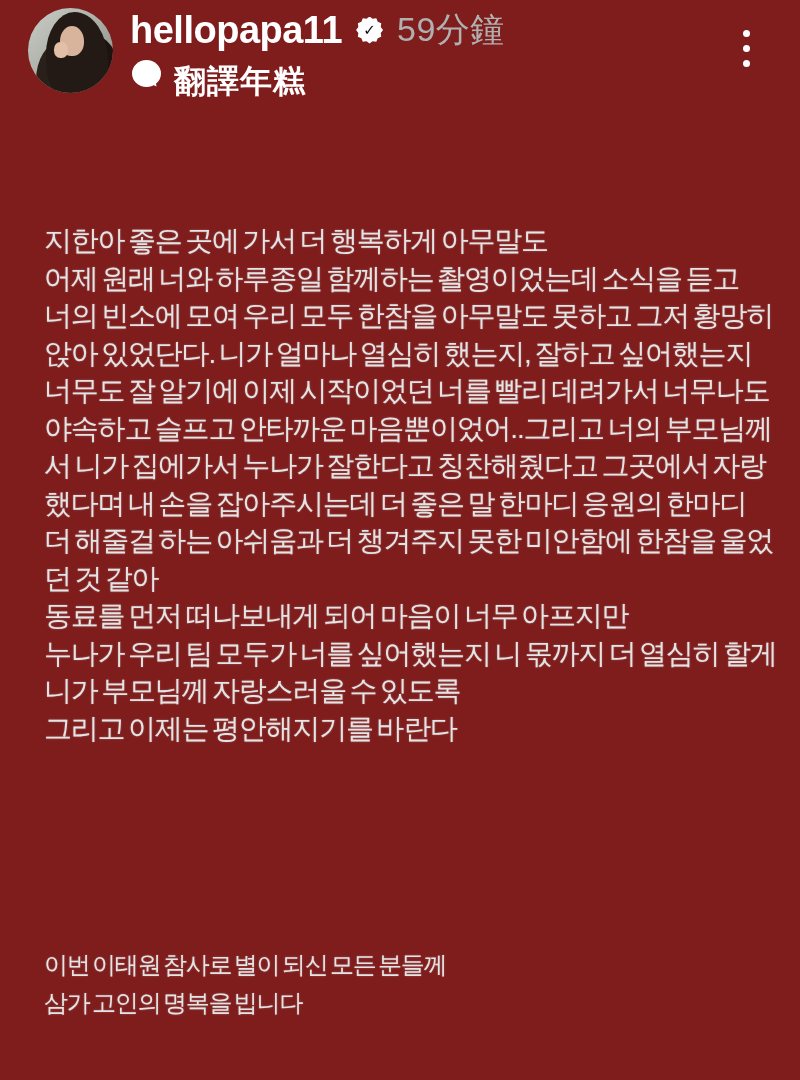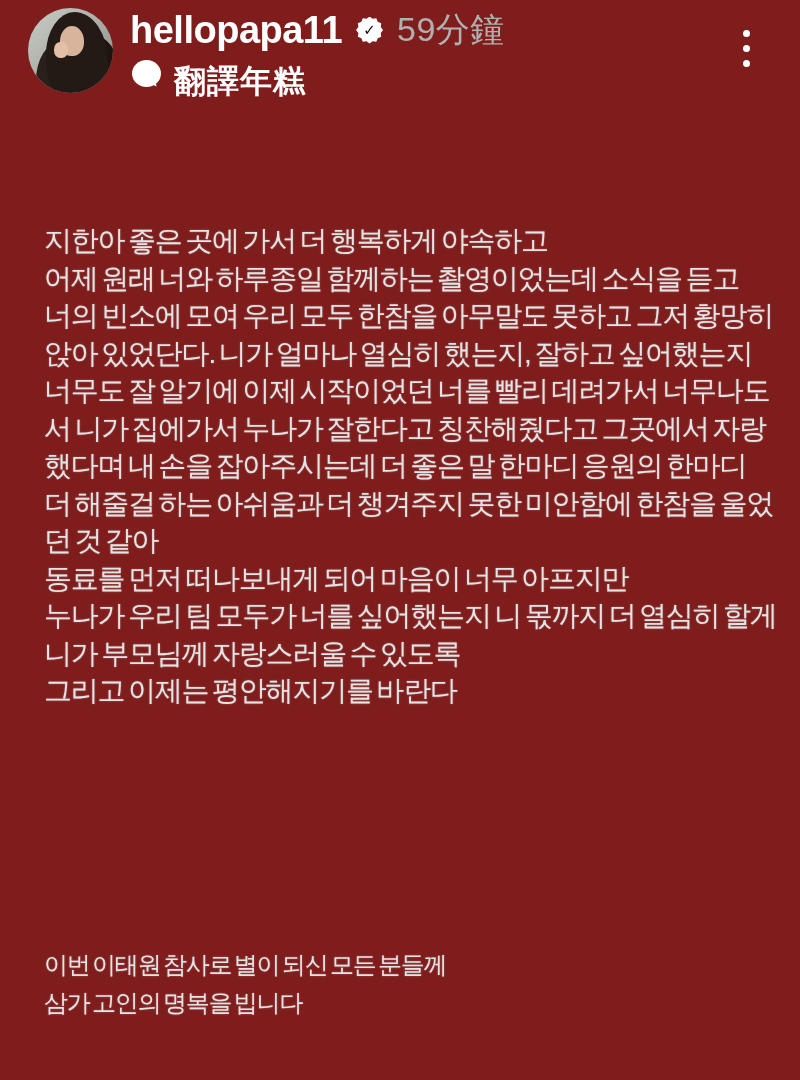--- a/index.html
+++ b/index.html
@@ -119,25 +119,26 @@
     <span class="translate-label">翻譯年糕</span>
   </div>
 
   <div class="more-button">
     <i></i>
     <i></i>
     <i></i>
   </div>
 
   <div class="body-text">
-    <div class="line">지한아 좋은 곳에 가서 더 행복하게 야속하고</div>
+    <div class="line">지한아 좋은 곳에 가서 더 행복하게 아무말도</div>
     <div class="line">어제 원래 너와 하루종일 함께하는 촬영이었는데 소식을 듣고</div>
     <div class="line">너의 빈소에 모여 우리 모두 한참을 아무말도 못하고 그저 황망히</div>
     <div class="line">앉아 있었단다. 니가 얼마나 열심히 했는지, 잘하고 싶어했는지</div>
     <div class="line">너무도 잘 알기에 이제 시작이었던 너를 빨리 데려가서 너무나도</div>
+    <div class="line">야속하고 슬프고 안타까운 마음뿐이었어..그리고 너의 부모님께</div>
     <div class="line">서 니가 집에가서 누나가 잘한다고 칭찬해줬다고 그곳에서 자랑</div>
     <div class="line">했다며 내 손을 잡아주시는데 더 좋은 말 한마디 응원의 한마디</div>
     <div class="line">더 해줄걸 하는 아쉬움과 더 챙겨주지 못한 미안함에 한참을 울었</div>
     <div class="line">던 것 같아</div>
     <div class="line">동료를 먼저 떠나보내게 되어 마음이 너무 아프지만</div>
     <div class="line">누나가 우리 팀 모두가 너를 싶어했는지 니 몫까지 더 열심히 할게</div>
     <div class="line">니가 부모님께 자랑스러울 수 있도록</div>
     <div class="line">그리고 이제는 평안해지기를 바란다</div>
   </div>
 

